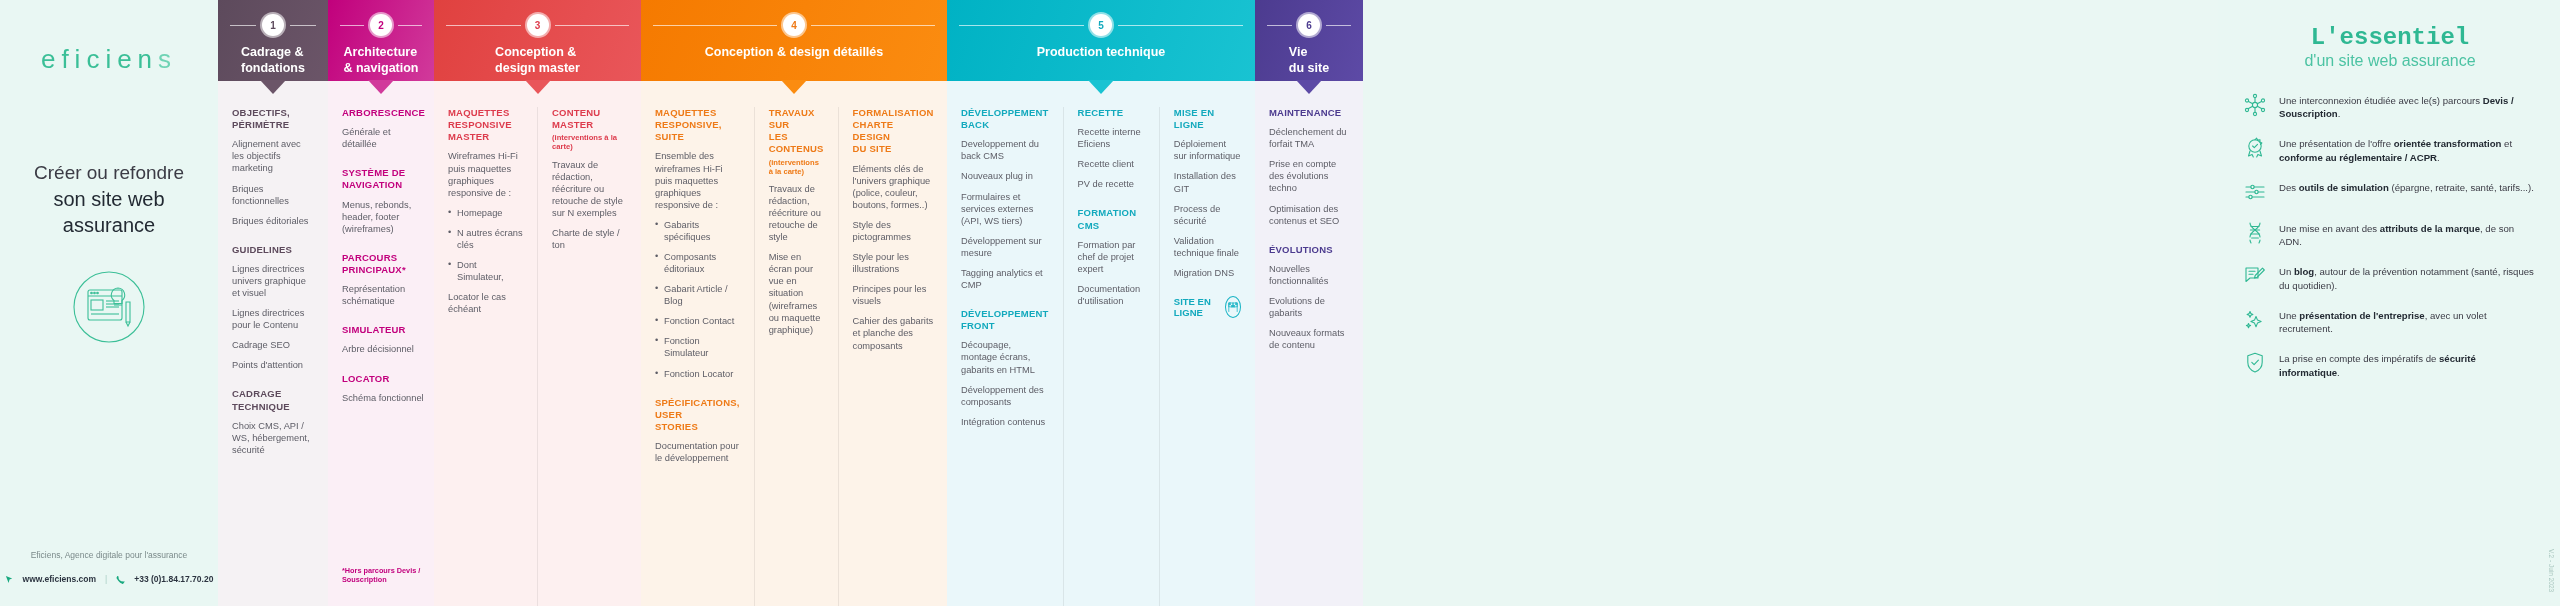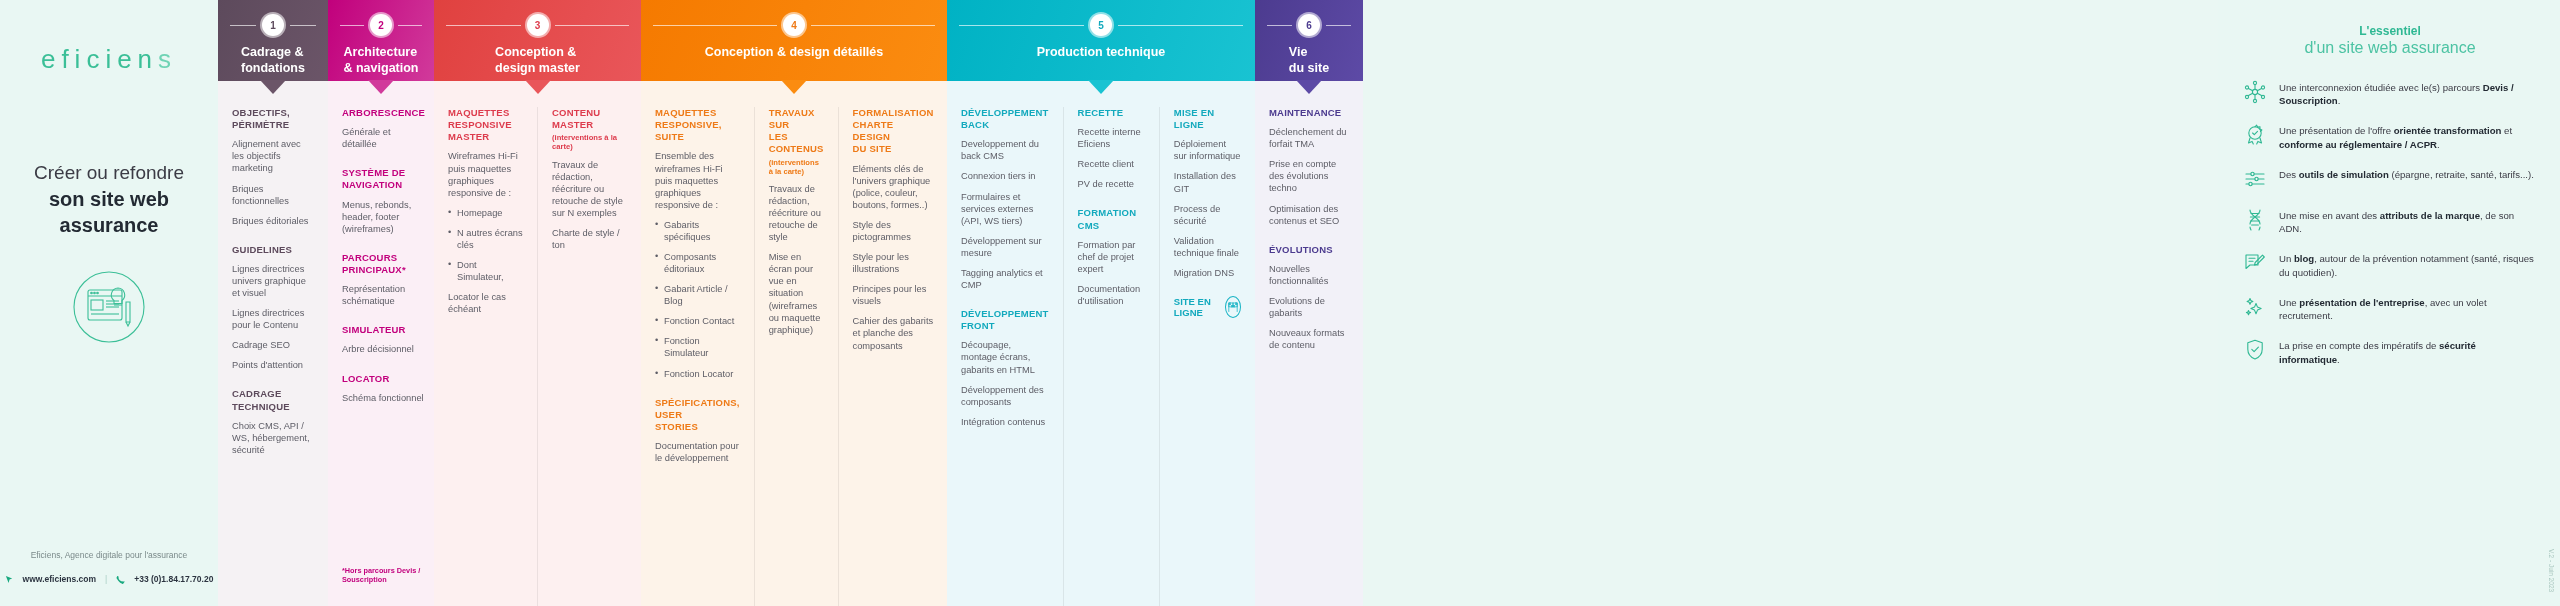--- a/index.html
+++ b/index.html
@@ -14,21 +14,21 @@
   
   .brand{
     width:218px; flex:0 0 218px; height:606px; background:#e9f7f3;
     display:flex; flex-direction:column; align-items:center;
     padding:22px 10px 14px 10px; position:relative;
   }
   .logo{ font-size:26px; letter-spacing:6px; color:#3bbf97; font-weight:400; margin-top:22px;}
   .logo .lt{ color:#6fd3b4; }
   .brand-title{ margin-top:86px; text-align:center; line-height:1.3; }
   .brand-title .l1{ font-size:19px; color:#3b3b45; font-weight:400; }
-  .brand-title .l2{ font-size:20px; color:#232a33; font-weight:700; display:block; }
+  .brand-title .l2{ font-size:20px; color:#232a33; font-weight:400; display:block; }
   .brand-ill{ margin-top:26px; }
   .brand-foot{ position:absolute; bottom:46px; left:0; right:0; text-align:center;
     font-size:8.5px; color:#7b8a8a; }
   .brand-contact{ position:absolute; bottom:22px; left:0; right:0;
     display:flex; justify-content:center; align-items:center; gap:9px;
     font-size:8.5px; font-weight:700; color:#2c3440;}
   .brand-contact .sep{ color:#a9cfc4; font-weight:400; }
   .brand-contact svg{ vertical-align:middle; }
 
   
@@ -71,21 +71,21 @@
   .badge-row{ display:flex; align-items:center; gap:8px; margin-top:12px; }
   .badge-label{ font-size:9.5px; font-weight:700; }
   .badge-circle{ width:22px;height:22px;border-radius:50%;border:1.2px solid #17b3c4;
     display:flex;align-items:center;justify-content:center; }
 
   
   .essential{
     width:342px; flex:0 0 342px; height:606px; background:#e9f7f3;
     padding:24px 22px 10px 24px; position:relative;
   }
-  .ess-h1{ text-align:center; font-size:12px; font-weight:700; color:#2fb893; }
+  .ess-h1{ text-align:center; font-size:24px; font-weight:700; color:#2fb893;font-family:Liberation Mono, monospace; }
   .ess-h2{ text-align:center; font-size:16px; color:#4cc3a3; font-weight:400; margin-top:1px;}
   .ess-list{ margin-top:22px; }
   .ess-item{ display:flex; gap:11px; margin-bottom:15px; align-items:flex-start; }
   .ess-ico{ flex:0 0 26px; width:26px; height:26px; display:flex; align-items:center; justify-content:center; }
   .ess-txt{ font-size:9.6px; line-height:1.38; color:#3b3b45; padding-top:2px;}
   .ess-txt b{ font-weight:700; color:#232a33; }
   .ver{ position:absolute; right:5px; bottom:14px; font-size:6.5px; color:#a8c6be;
         writing-mode:vertical-rl; }
 </style>
 </head>
@@ -304,21 +304,21 @@
           <div class="phase-title">Production technique</div>
           <div class="head-notch"><svg width="26" height="14" viewBox="0 0 26 14">
               <polygon points="0,0 26,0 13,14" fill="#19c3d2"></polygon>
             </svg></div>
         </div>
         <div class="phase-body">
           <div class="subcol" style="flex: 1 1 0px;">
             <div class="grp">
               <div class="grp-title" style="color: rgb(18, 169, 189);">DÉVELOPPEMENT<br>BACK</div>
               <div class="itm">Developpement du back CMS</div>
-              <div class="itm">Connexion tiers in</div>
+              <div class="itm">Nouveaux plug in</div>
               <div class="itm">Formulaires et services externes (API, WS tiers)</div>
               <div class="itm">Développement sur mesure</div>
               <div class="itm">Tagging analytics et CMP</div>
             </div>
             <div class="grp">
               <div class="grp-title" style="color: rgb(18, 169, 189);">DÉVELOPPEMENT<br>FRONT</div>
               <div class="itm">Découpage, montage écrans, gabarits en HTML</div>
               <div class="itm">Développement des composants</div>
               <div class="itm">Intégration contenus</div>
             </div>

